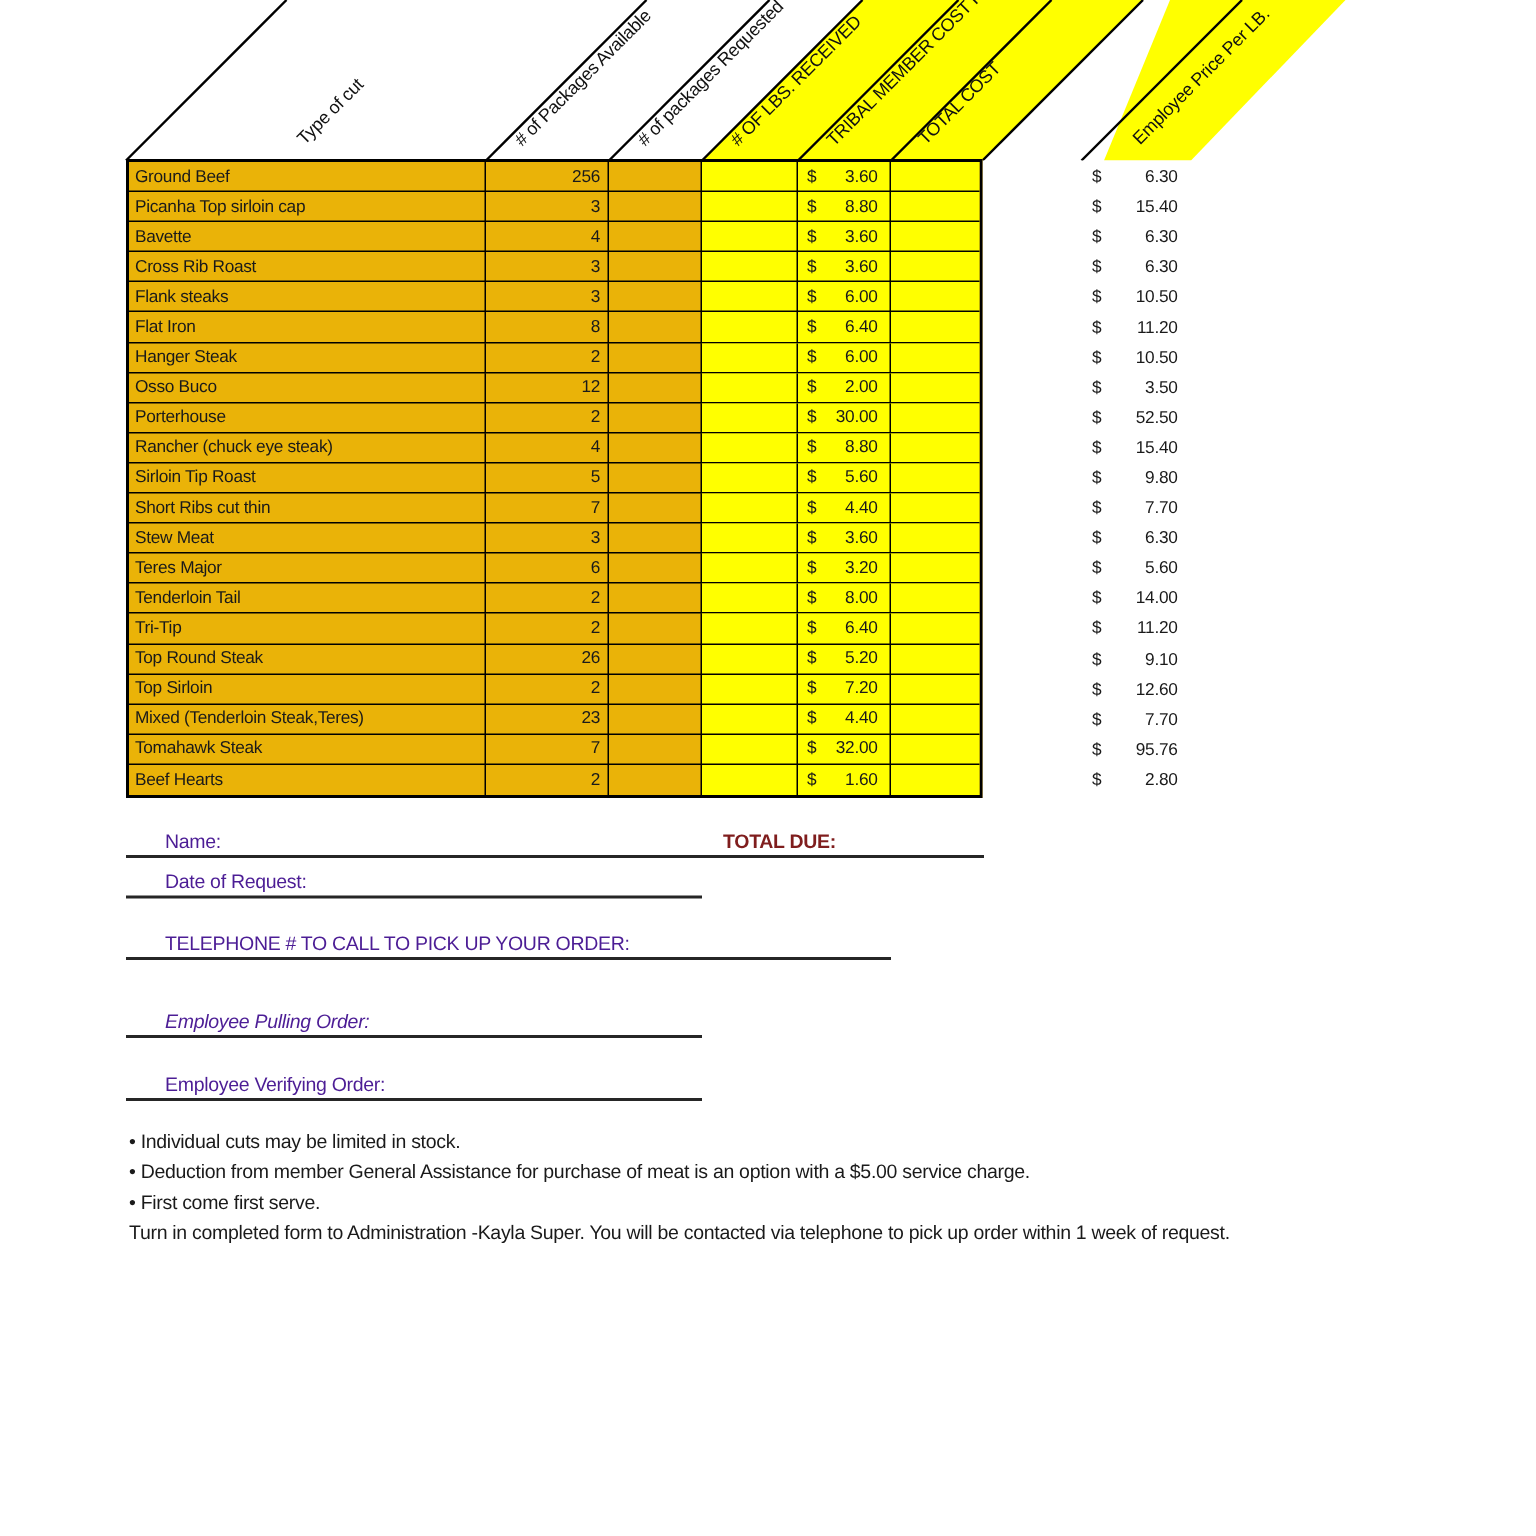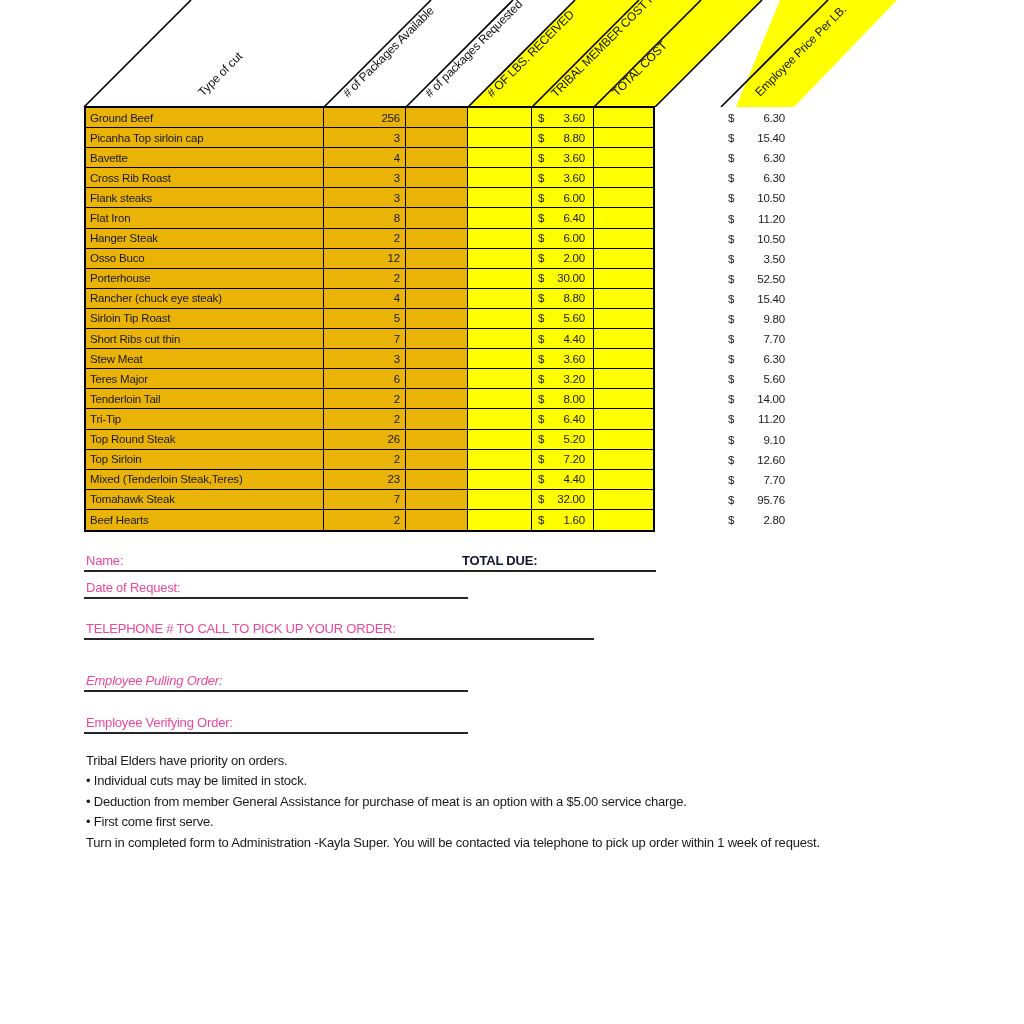--- a/index.html
+++ b/index.html
@@ -28,21 +28,21 @@
   .c-avail{justify-content:flex-end;padding-right:5px;text-align:center;}
   .c-lbs,.c-cost,.c-total{background:var(--hl,#FFFF00);}
   .c-cost{justify-content:space-between;padding:0 8px 0 6px;}
 
   
   #employee-col{position:absolute;left:723px;top:108px;width:62px;}
   .emp-row{height:20.1px;display:flex;justify-content:space-between;align-items:center;
     padding-left:5px;box-sizing:border-box;font-size:11.5px;}
 
   
-  .flabel{position:absolute;font-size:13px;color:#ec4899;}
+  .flabel{position:absolute;font-size:13px;color:#4c1d95;margin-left:24px;}
   .fline{position:absolute;height:2px;background:#262626;}
   .total-due{position:absolute;font-size:13px;font-weight:600;color:#c0392b;}
 
   
   #notes{position:absolute;left:86px;top:751px;width:860px;font-size:13px;line-height:20.4px;color:#1a1a1a;}
   #notes div{white-space:nowrap;}
 </style>
 </head>
 <body>
 
@@ -343,36 +343,35 @@
         <span>$</span>
         <span>95.76</span>
       </div>
       <div class="emp-row">
         <span>$</span>
         <span>2.80</span>
       </div>
     </div>
 
   <span class="flabel" style="left:86px;top:553px;">Name:</span>
-  <span class="total-due" style="left: 462px; top: 553px; color: #0f172a;">TOTAL DUE:</span>
+  <span class="total-due" style="left: 482px; top: 553px; color: #7f1d1d;">TOTAL DUE:</span>
   <div class="fline" style="left:84px;top:570px;width:572px;"></div>
 
   <span class="flabel" style="left:86px;top:580px;">Date of Request:</span>
   <div class="fline" style="left:84px;top:597px;width:384px;"></div>
 
   <span class="flabel" style="left:86px;top:621px;">TELEPHONE # TO CALL TO PICK UP YOUR ORDER:</span>
   <div class="fline" style="left:84px;top:638px;width:510px;"></div>
 
   <span class="flabel" style="left:86px;top:673px;font-style:italic;">Employee Pulling Order:</span>
   <div class="fline" style="left:84px;top:690px;width:384px;"></div>
 
   <span class="flabel" style="left:86px;top:715px;">Employee Verifying Order:</span>
   <div class="fline" style="left:84px;top:732px;width:384px;"></div>
 
   <div id="notes">
-    <div>Tribal Elders have priority on orders.</div>
     <div>• Individual cuts may be limited in stock.</div>
     <div>• Deduction from member General Assistance for purchase of meat is an option with a $5.00 service charge.</div>
     <div>• First come first serve.</div>
     <div>Turn in completed form to Administration -Kayla Super. You will be contacted via telephone to pick up order within 1 week of request.</div>
   </div>
 
 </div>
 
 </body></html>

